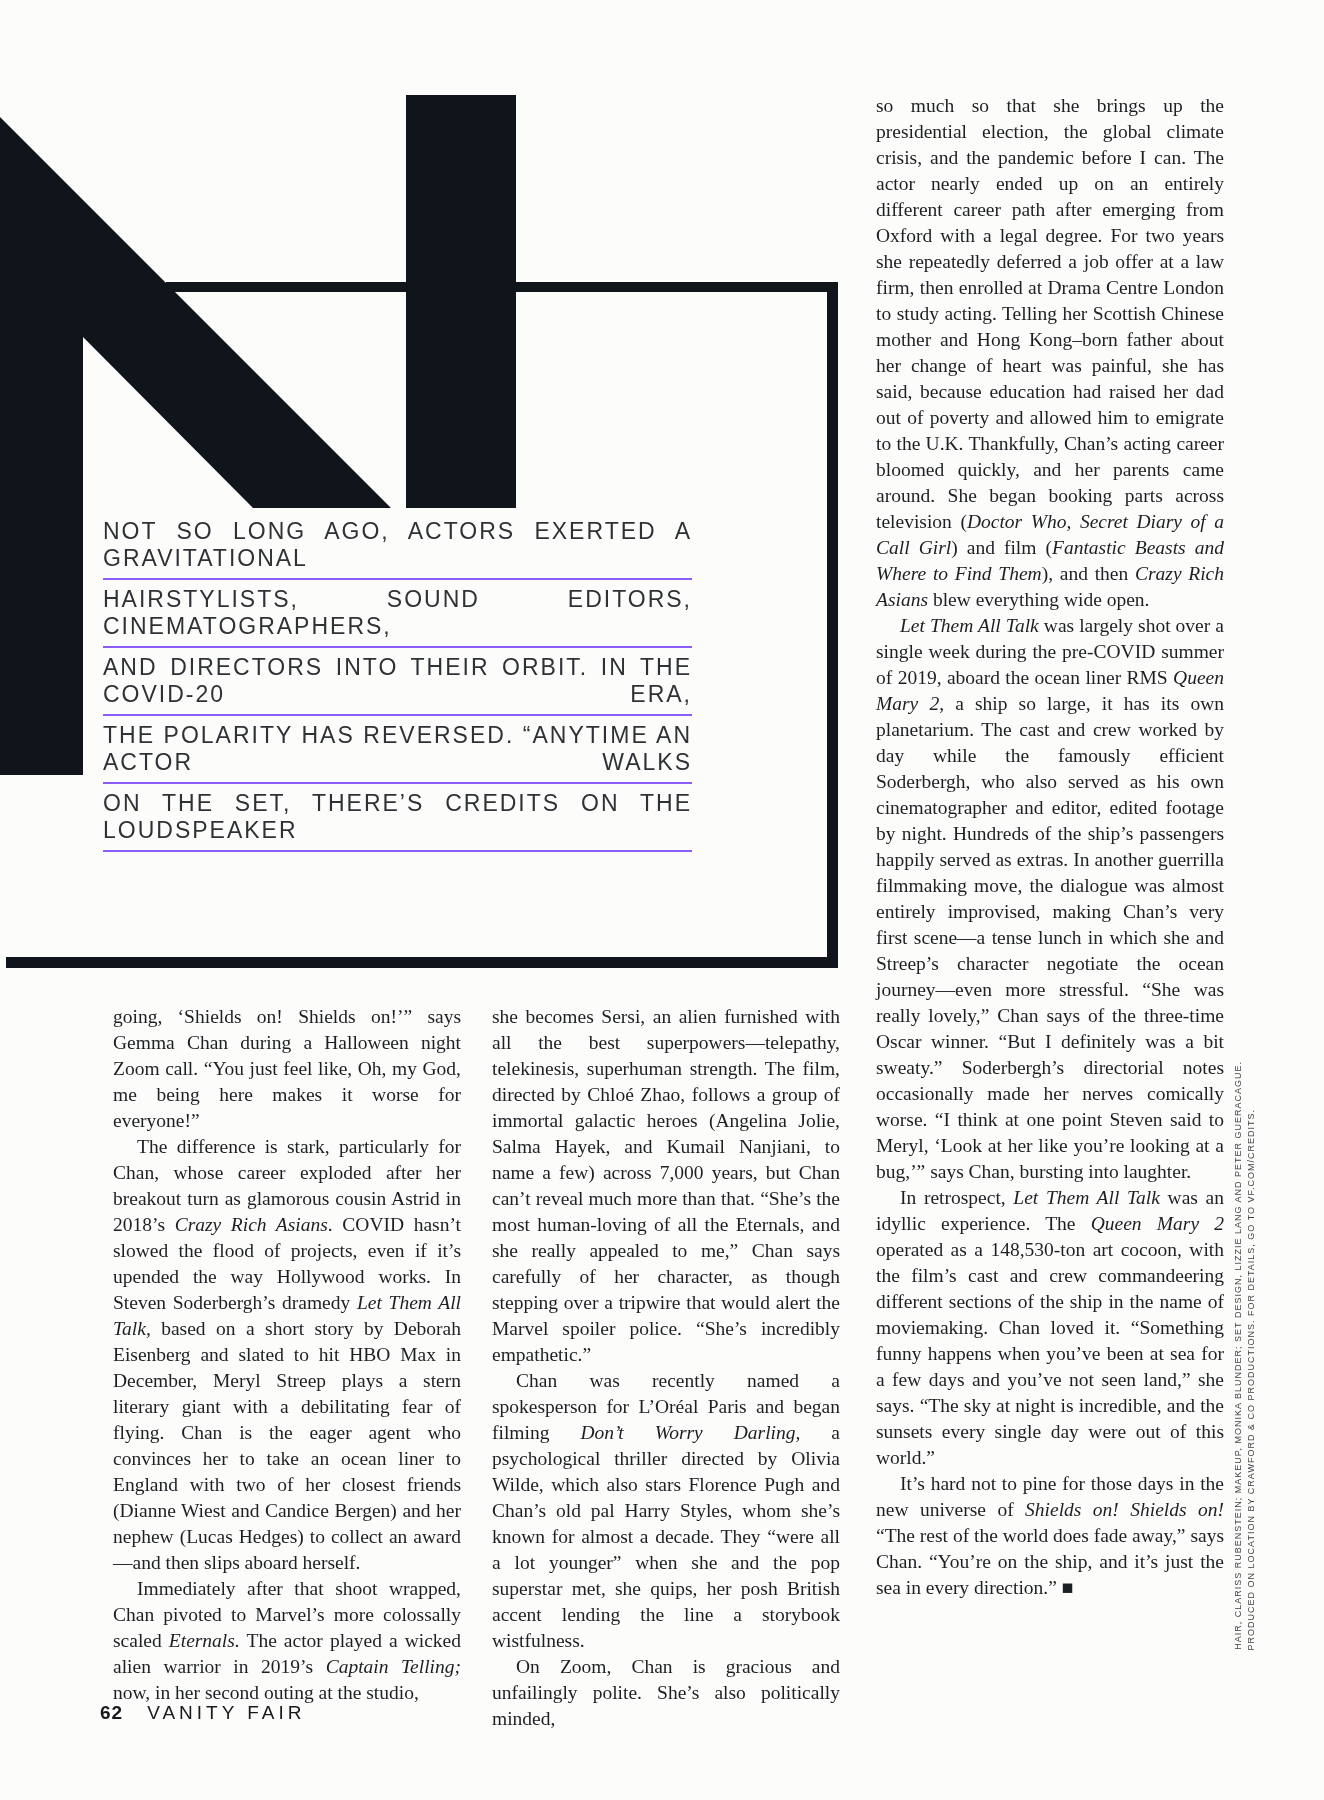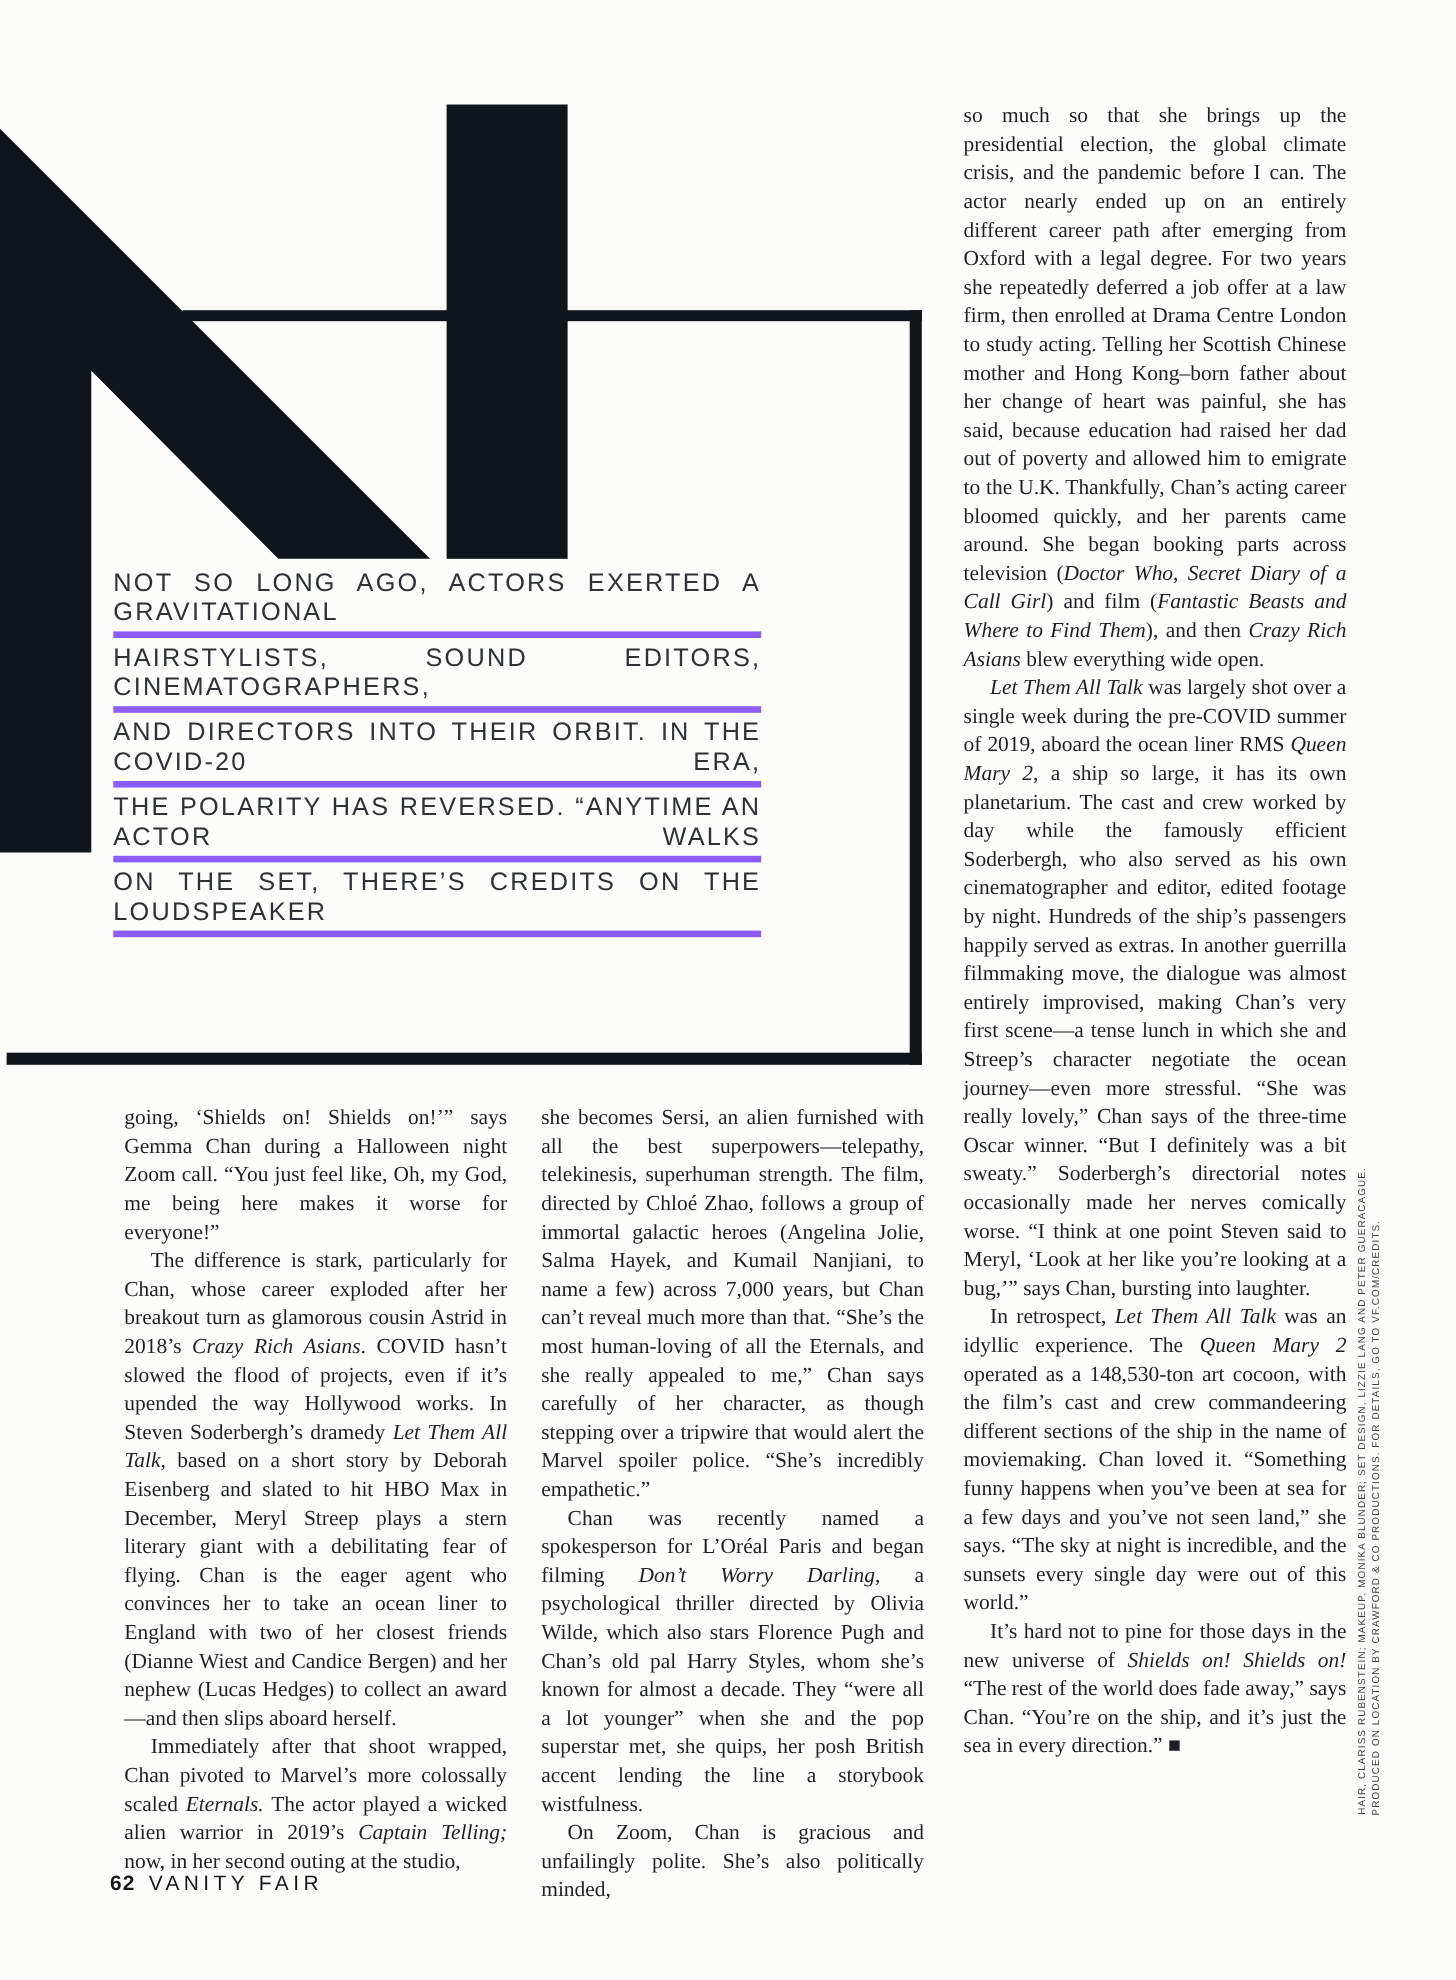--- a/index.html
+++ b/index.html
@@ -9,21 +9,21 @@
     background:#fcfcfa; overflow:hidden;
     font-family:"Liberation Serif","DejaVu Serif",serif;
   }
   
   .drop-cap-svg { position:absolute; left:0; top:0; }
   .frame-top    { position:absolute; left:166px; top:282px; width:672px; height:10px; background:#10151b; }
   .frame-right  { position:absolute; left:827px; top:282px; width:11px;  height:686px; background:#10151b; }
   .frame-bottom { position:absolute; left:6px;   top:957px; width:832px; height:11px;  background:#10151b; }
   
   .pull-quote { position:absolute; left:103px; top:512px; width:589px; }
-  .pq-row { height:68px; border-bottom:6px solid #8b5cf6; display:flex; align-items:center; }
+  .pq-row { height:68px; border-bottom:2px solid #8b5cf6; display:flex; align-items:center; }
   .pq-text {
     display:block; width:100%;
     font-family:"Liberation Sans","DejaVu Sans",sans-serif;
     font-size:23px; font-weight:400; letter-spacing:2px;
     color:#2e3237; text-align:justify; text-align-last:justify;
   }
   
   .col {
     position:absolute; width:348px;
     font-size:19.5px; line-height:26px; text-align:justify;
@@ -45,21 +45,21 @@
     font-family:"Liberation Sans","DejaVu Sans",sans-serif;
     font-size:9px; letter-spacing:1px; color:#3c3f44; white-space:nowrap;
   }
   
   .footer {
     position:absolute; left:100px; top:1702px;
     font-family:"Liberation Sans","DejaVu Sans",sans-serif;
     font-size:19px; color:#17191d; display:flex; align-items:baseline;
   }
   .footer .page-num { letter-spacing:1px; font-weight:700; }
-  .footer .magazine { margin-left:12px; letter-spacing:4px; font-weight:400; }
+  .footer .magazine { margin-left:24px; letter-spacing:4px; font-weight:400; }
 </style>
 </head>
 <body>
 
 <div class="page">
 
   <div class="frame-top"></div>
   <div class="frame-right"></div>
   <div class="frame-bottom"></div>
 

